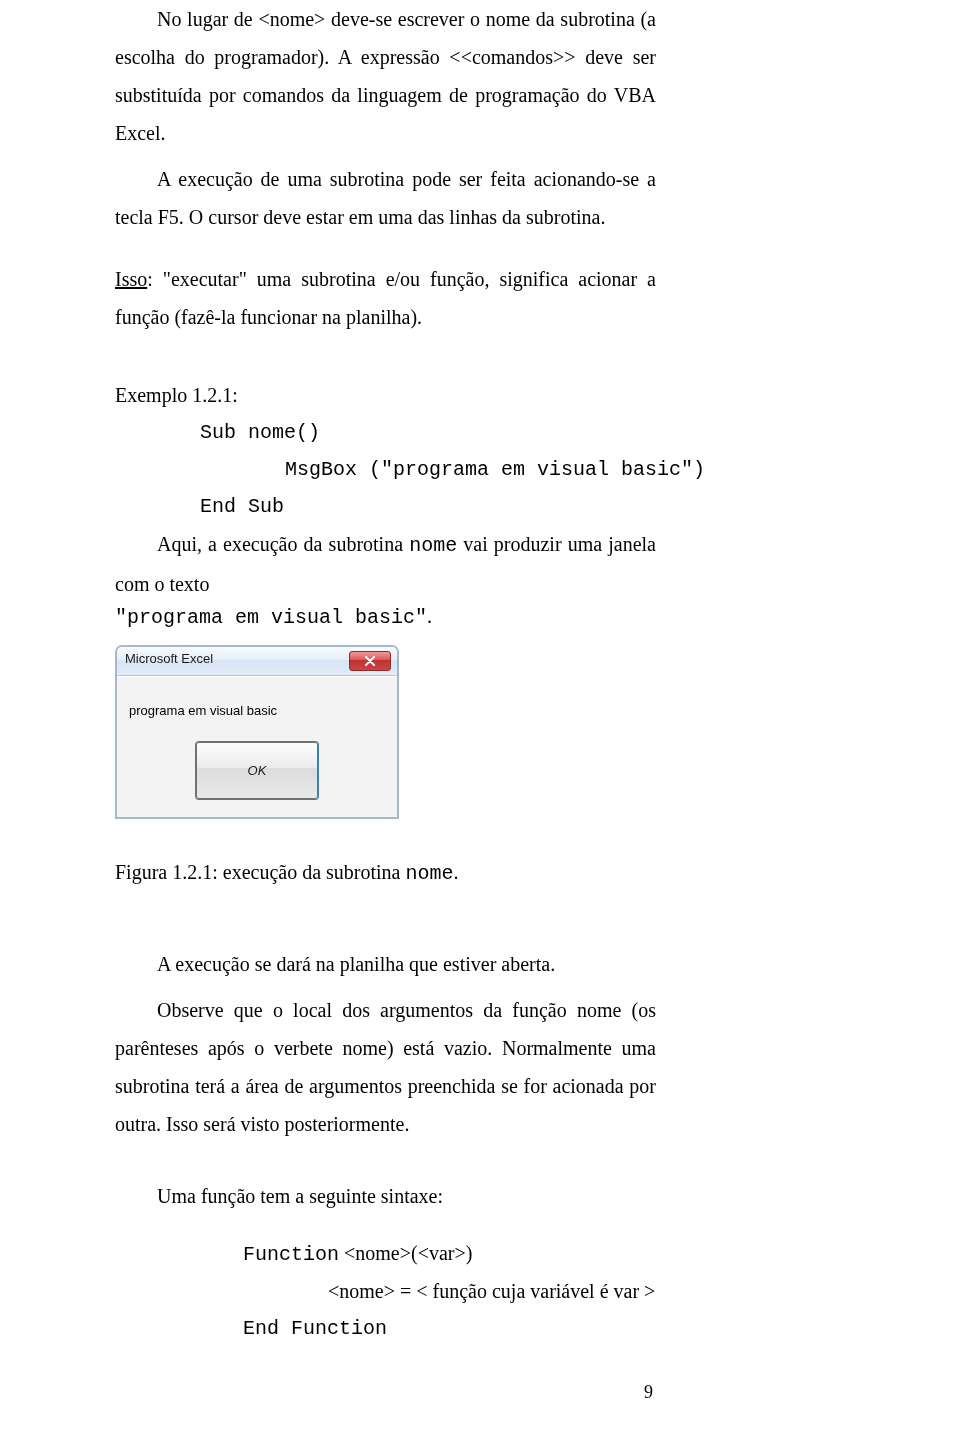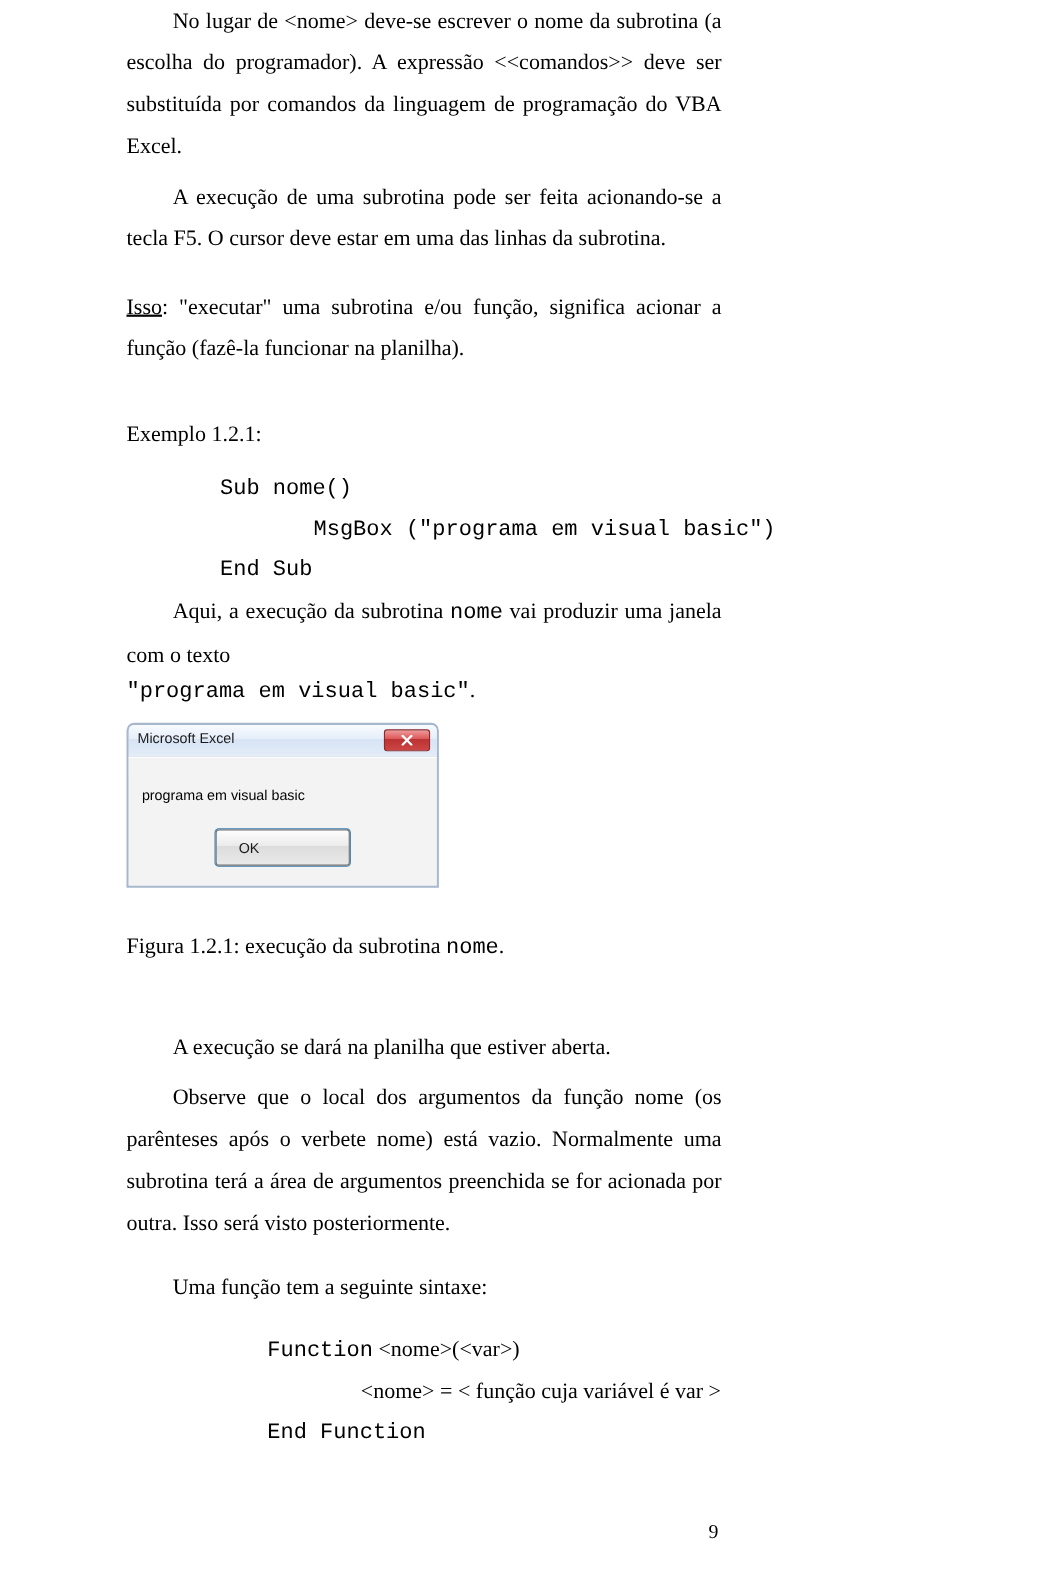--- a/index.html
+++ b/index.html
@@ -30,21 +30,21 @@
 
   .nota {
     text-align: justify;
     margin: 24px 0 0 0;
   }
   .nota-label {
     text-decoration: underline;
   }
 
   .exemplo-heading {
-    margin: 40px 0 12px 0;
+    margin: 40px 0 0 0;
   }
 
   .code {
     font-family: "Courier New", Courier, monospace;
   }
   .code-block {
     font-family: "Courier New", Courier, monospace;
     white-space: pre;
     margin: 0 0 0 85px;
     line-height: 1.85;
@@ -109,40 +109,41 @@
     color: #000000;
     margin-bottom: 24px;
   }
   .btn-row {
     text-align: center;
     padding-bottom: 8px;
   }
   .ok-btn {
     display: inline-block;
     min-width: 80px;
-    padding: 8px 20px;
+    padding: 20px 20px;
     font-size: 13px;
     border: 1px solid #707070;
     border-radius: 3px;
     background: linear-gradient(#fdfdfd, #ebebeb 45%, #dcdcdc 46%, #e9e9e9);
     box-shadow: 0 0 0 1px #3c7fb1;
-    text-align: left;
+    text-align: center;
+    font-style: italic;
   }
 
   .caption {
     margin: 34px 0 0 0;
   }
   .caption .code { font-family: "Courier New", Courier, monospace; }
 
   .after-caption-block {
     margin-top: 52px;
   }
 
   .syntax-heading {
-    margin-top: 20px;
+    margin-top: 34px;
     text-indent: 42px;
   }
   .syntax-lines {
     font-family: "Courier New", Courier, monospace;
     margin-left: 128px;
     line-height: 1.85;
   }
   .syntax-lines .mix {
     font-family: "Times New Roman", Times, serif;
   }

